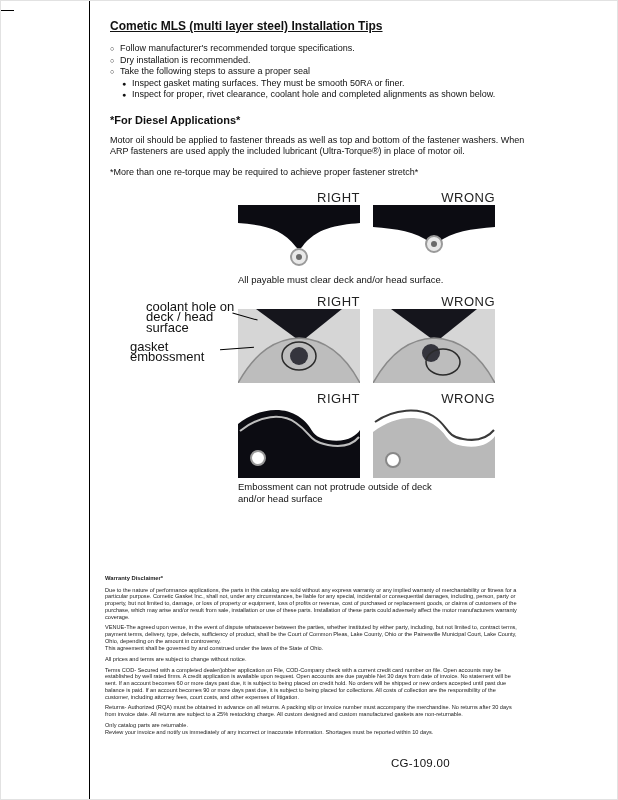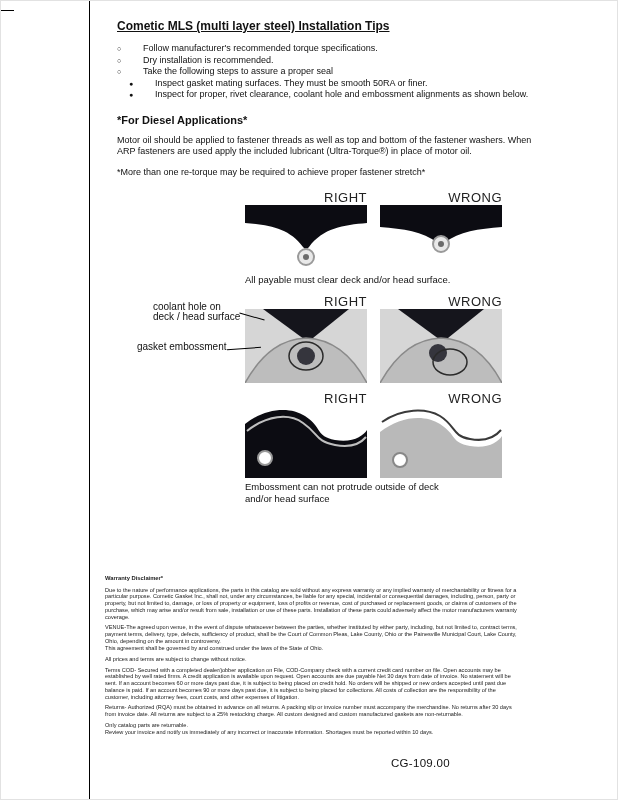--- a/index.html
+++ b/index.html
@@ -5,44 +5,44 @@
   * { margin:0; padding:0; box-sizing:border-box; }
   html,body { background:#ffffff; }
   .page {
     position:relative; width:618px; height:800px; background:#ffffff;
     font-family:"Liberation Sans", sans-serif; color:#111; overflow:hidden;
     border:1px solid #e2e2e2;
   }
   .crop-mark { position:absolute; left:0; top:9px; width:13px; height:1px; background:#000; }
   .left-rule { position:absolute; left:88px; top:0; bottom:0; width:1px; background:#000; }
 
-  .content { position:absolute; left:116px; top:18px; width:480px; }
+  .content { position:absolute; left:109px; top:18px; width:480px; }
 
   .title { font-size:12px; font-weight:bold; text-decoration:underline; line-height:15px; margin-bottom:9px; }
 
   .tips { list-style:none; width:440px; }
-  .tip, .subtip { font-size:9px; line-height:11.5px; display:flex;gap:16px; }
+  .tip, .subtip { font-size:9px; line-height:11.5px; display:flex; }
   .subtips { list-style:none; margin-left:12px; }
   .marker { width:10px; flex:0 0 10px; font-size:7px; line-height:11.5px; }
   .tips-block { margin-bottom:13px; }
 
   .diesel-heading { font-size:11px; font-weight:bold; margin-bottom:9px; }
   .para { font-size:9px; line-height:11px; width:424px; margin-bottom:10px; }
   .note { font-size:9px; line-height:11px; width:424px; margin-bottom:12px; }
 
   .figures { margin-left:128px; width:262px; }
   .figure { position:relative; margin-bottom:8px; }
   .fig-labels { display:flex; gap:13px; }
   .fig-labels div { width:122px; text-align:right; font-size:13px; letter-spacing:0.5px; color:#222; line-height:15px; }
   .fig-panels { display:flex; gap:13px; }
   .fig-panels svg { display:block; }
   .fig-caption { font-size:9.5px; line-height:12px; margin-top:3px; color:#111; }
   .fig-caption.narrow { width:210px; }
 
-  .callout { position:absolute; font-size:10px; line-height:10.5px; text-align:left; }
+  .callout { position:absolute; font-size:13px; line-height:10.5px; text-align:left; }
   .callout.c1 { left:-92px; top:8px; width:90px; white-space:pre-line; }
   .callout.c2 { left:-108px; top:48px; width:90px; }
   .callout-line { position:absolute; height:1px; background:#000; }
   .cl1 { left:-6px; top:22px; width:26px; transform:rotate(16deg); }
   .cl2 { left:-18px; top:54px; width:34px; transform:rotate(-4deg); }
 
   .warranty { position:absolute; left:104px; top:574px; width:414px; }
   .warranty p { font-size:5.6px; line-height:6.7px; margin-bottom:4px; color:#222; }
   .warranty .w-head { font-weight:bold; margin-bottom:5px; font-size:5.8px; }
   .warranty .tight { margin-bottom:1px; }
@@ -73,21 +73,21 @@
           <span class="marker">○</span>
           <span>Take the following steps to assure a proper seal</span>
         </li>
         <ul class="subtips">
           <li class="subtip">
             <span class="marker">●</span>
             <span>Inspect gasket mating surfaces.  They must be smooth 50RA or finer.</span>
           </li>
           <li class="subtip">
             <span class="marker">●</span>
-            <span>Inspect for proper, rivet clearance, coolant hole and embossment alignments as shown below.</span>
+            <span>Inspect for proper, rivet clearance, coolant hole and completed alignments as shown below.</span>
           </li>
         </ul>
       </ul>
     </div>
 
     <h2 class="diesel-heading">*For Diesel Applications*</h2>
     <p class="para">Motor oil should be applied to fastener threads as well as top and bottom of the fastener washers. When ARP fasteners are used apply the included lubricant (Ultra-Torque®) in place of motor oil.</p>
     <p class="note">*More than one re-torque may be required to achieve proper fastener stretch*</p>
 
     <div class="figures">

